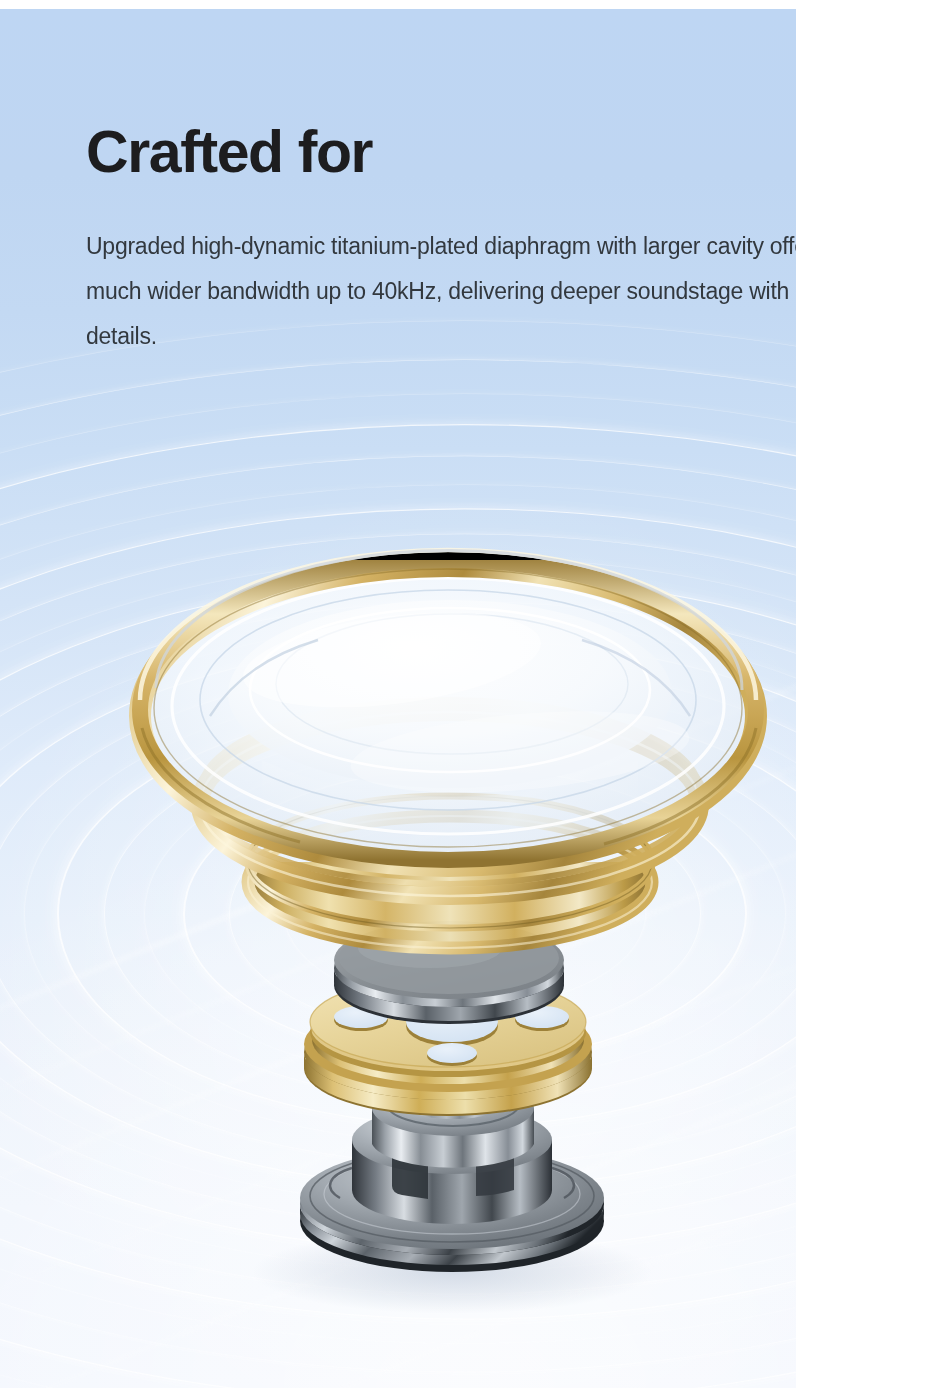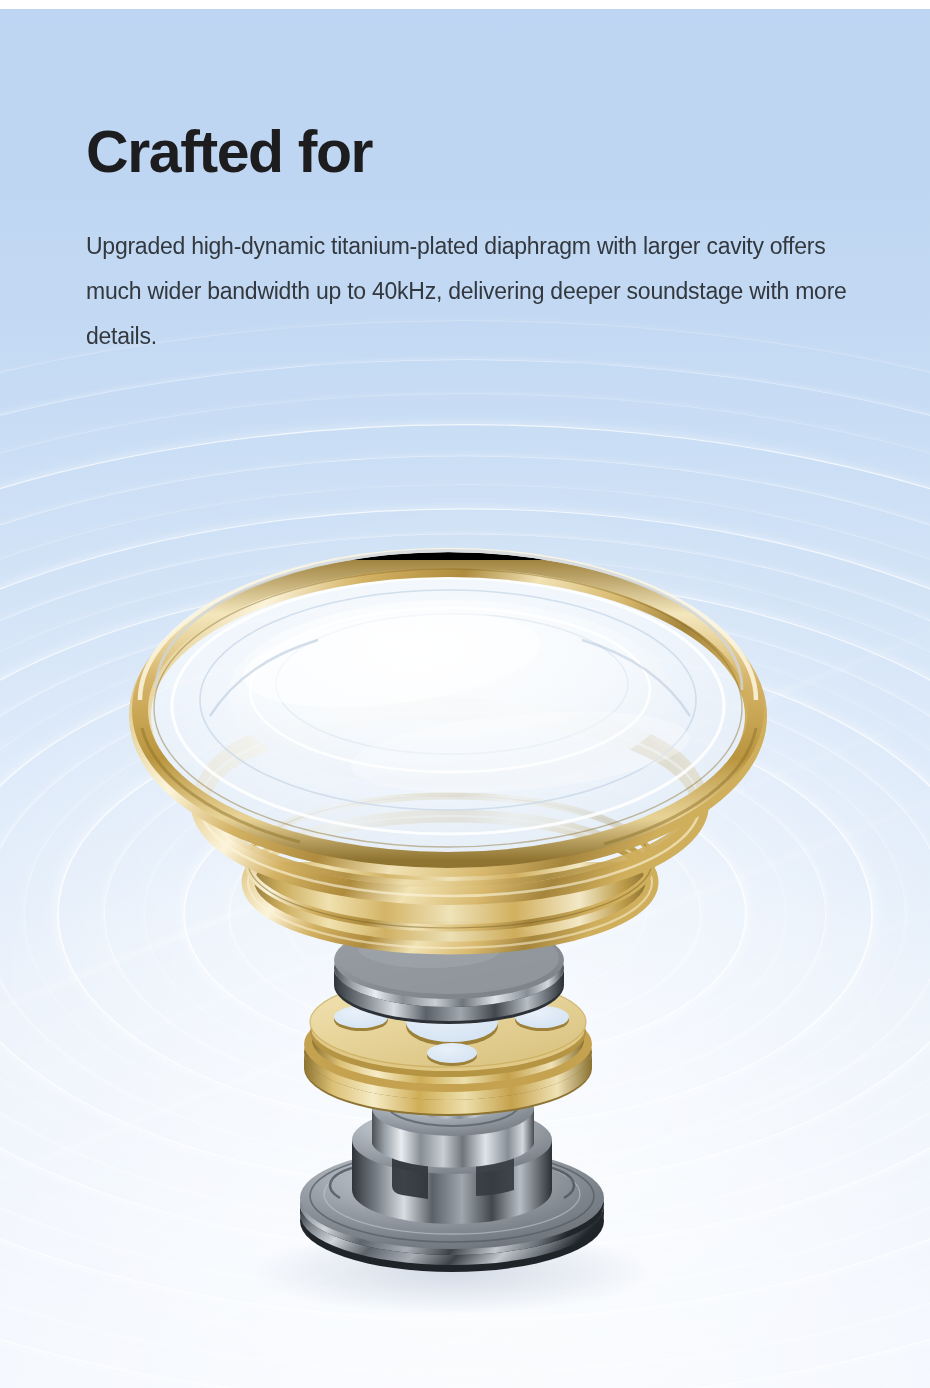--- a/index.html
+++ b/index.html
@@ -6,21 +6,21 @@
   html,body{margin:0;padding:0;}
   body{
     width:930px;height:1388px;overflow:hidden;
     font-family:"Liberation Sans","DejaVu Sans",sans-serif;
     background:#ffffff;
   }
 
   
   #page{
     position:relative;
-    width:930px;height:1388px;
+    width:796px;height:1388px;
     overflow:hidden;
     background:#5eead4;
   }
 
   
   .top-strip{
     position:absolute;left:0;top:0;width:930px;height:9px;
     background:#ffffff;z-index:40;
   }
 

